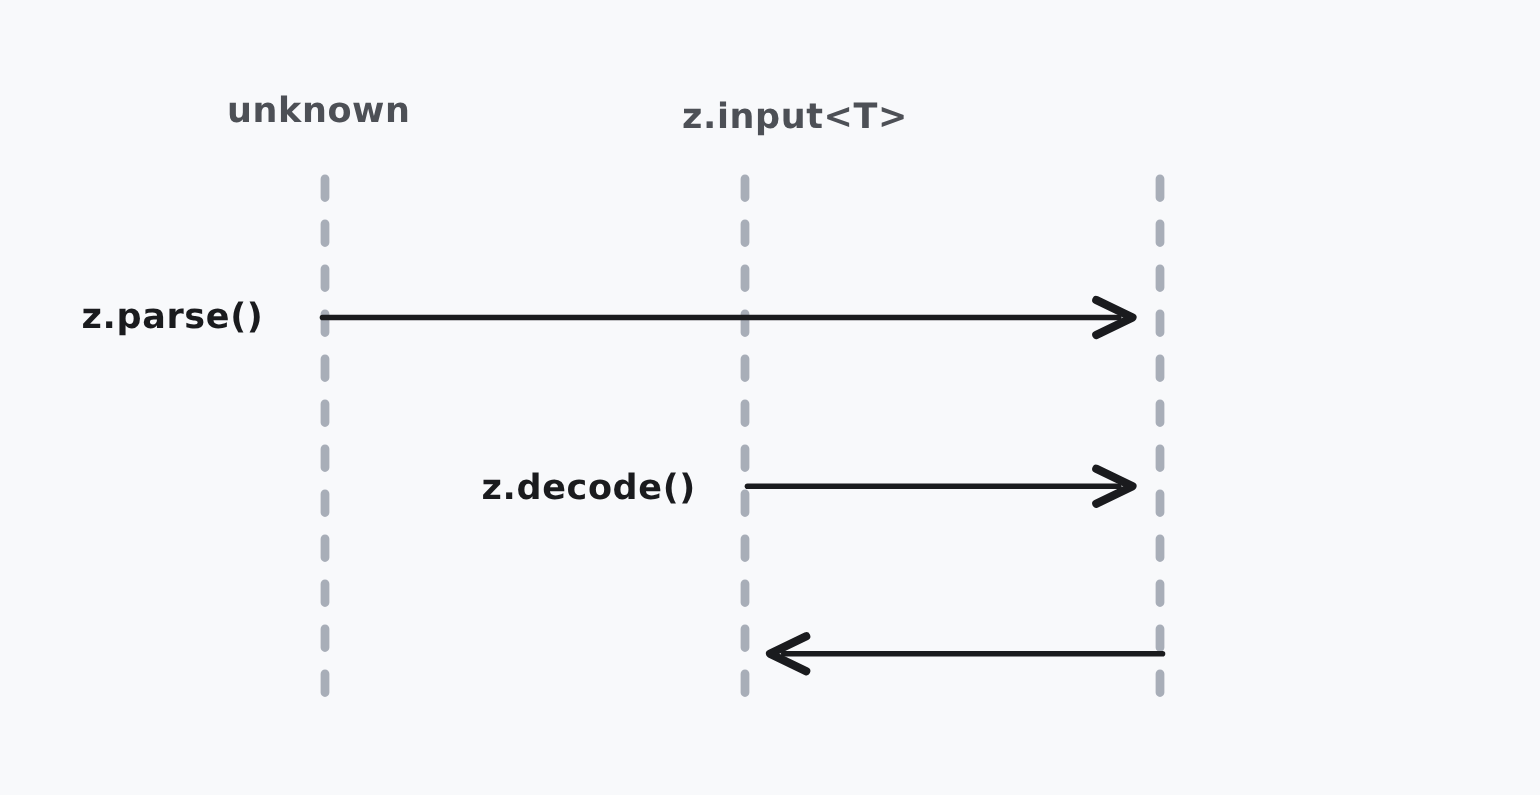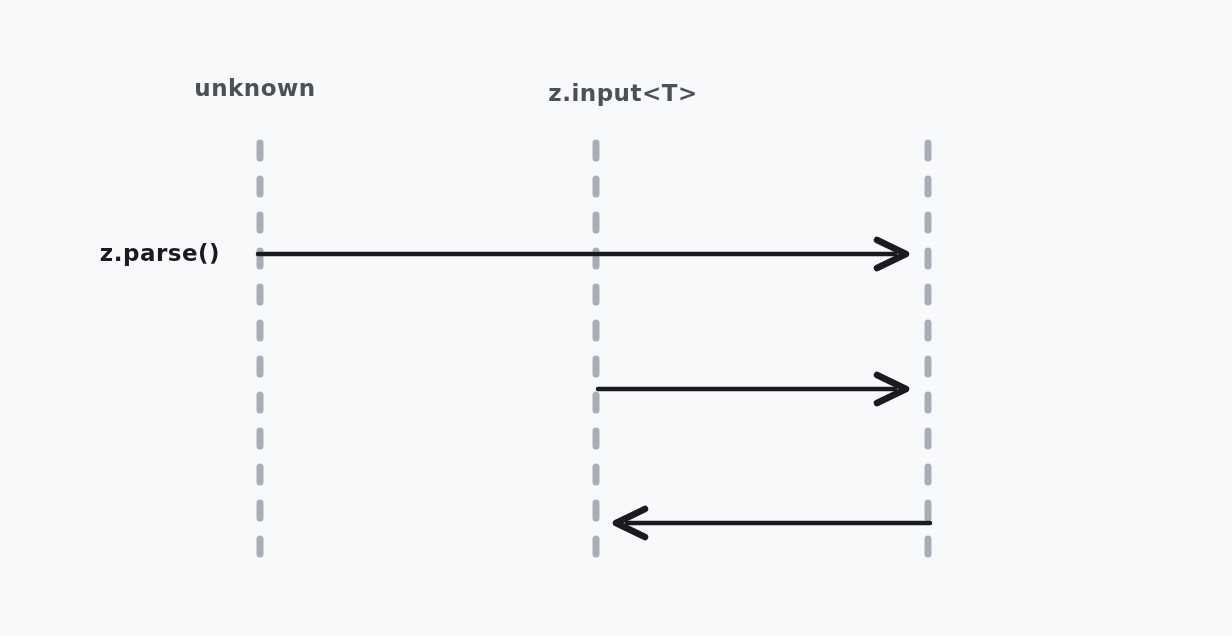--- a/index.html
+++ b/index.html
@@ -16,21 +16,21 @@
   }
   .layer {
     position: absolute;
     left: 0;
     top: 0;
   }
   .label {
     position: absolute;
     transform: translate(-50%, -50%);
     font-weight: 700;
-    font-size: 23px;
+    font-size: 28px;
     letter-spacing: 0.5px;
     white-space: nowrap;
     user-select: none;
   }
   .head-label {
     color: var(--lifeline-label, #4d5056);
   }
   .msg-label {
     color: var(--message, #1a1b1e);
   }
@@ -77,20 +77,21 @@
     </g>
 
     <g>
       <line class="shaft" x1="930" y1="523" x2="627" y2="523"></line>
       <polyline class="head" points="645,509 616,523 645,537"></polyline>
     </g>
   </svg>
 
   <div class="label head-label" style="left:255px; top:88px;">unknown</div>
 
-  <div class="label head-label" style="left:623px; top:93px;">z.input&lt;T&gt;</div>
+  <div class="label head-label" style="left:636px; top:93px;">z.input&lt;T&gt;</div>
 
 
-  <div class="label msg-label" style="left:160px; top:253px;">z.parse()</div>
+  <div class="label msg-label" style="left:138px; top:253px;">z.parse()</div>
 
+  <div class="label msg-label" style="left:471px; top:390px;">z.decode()</div>
 
 
 </div>
 
 </body></html>

